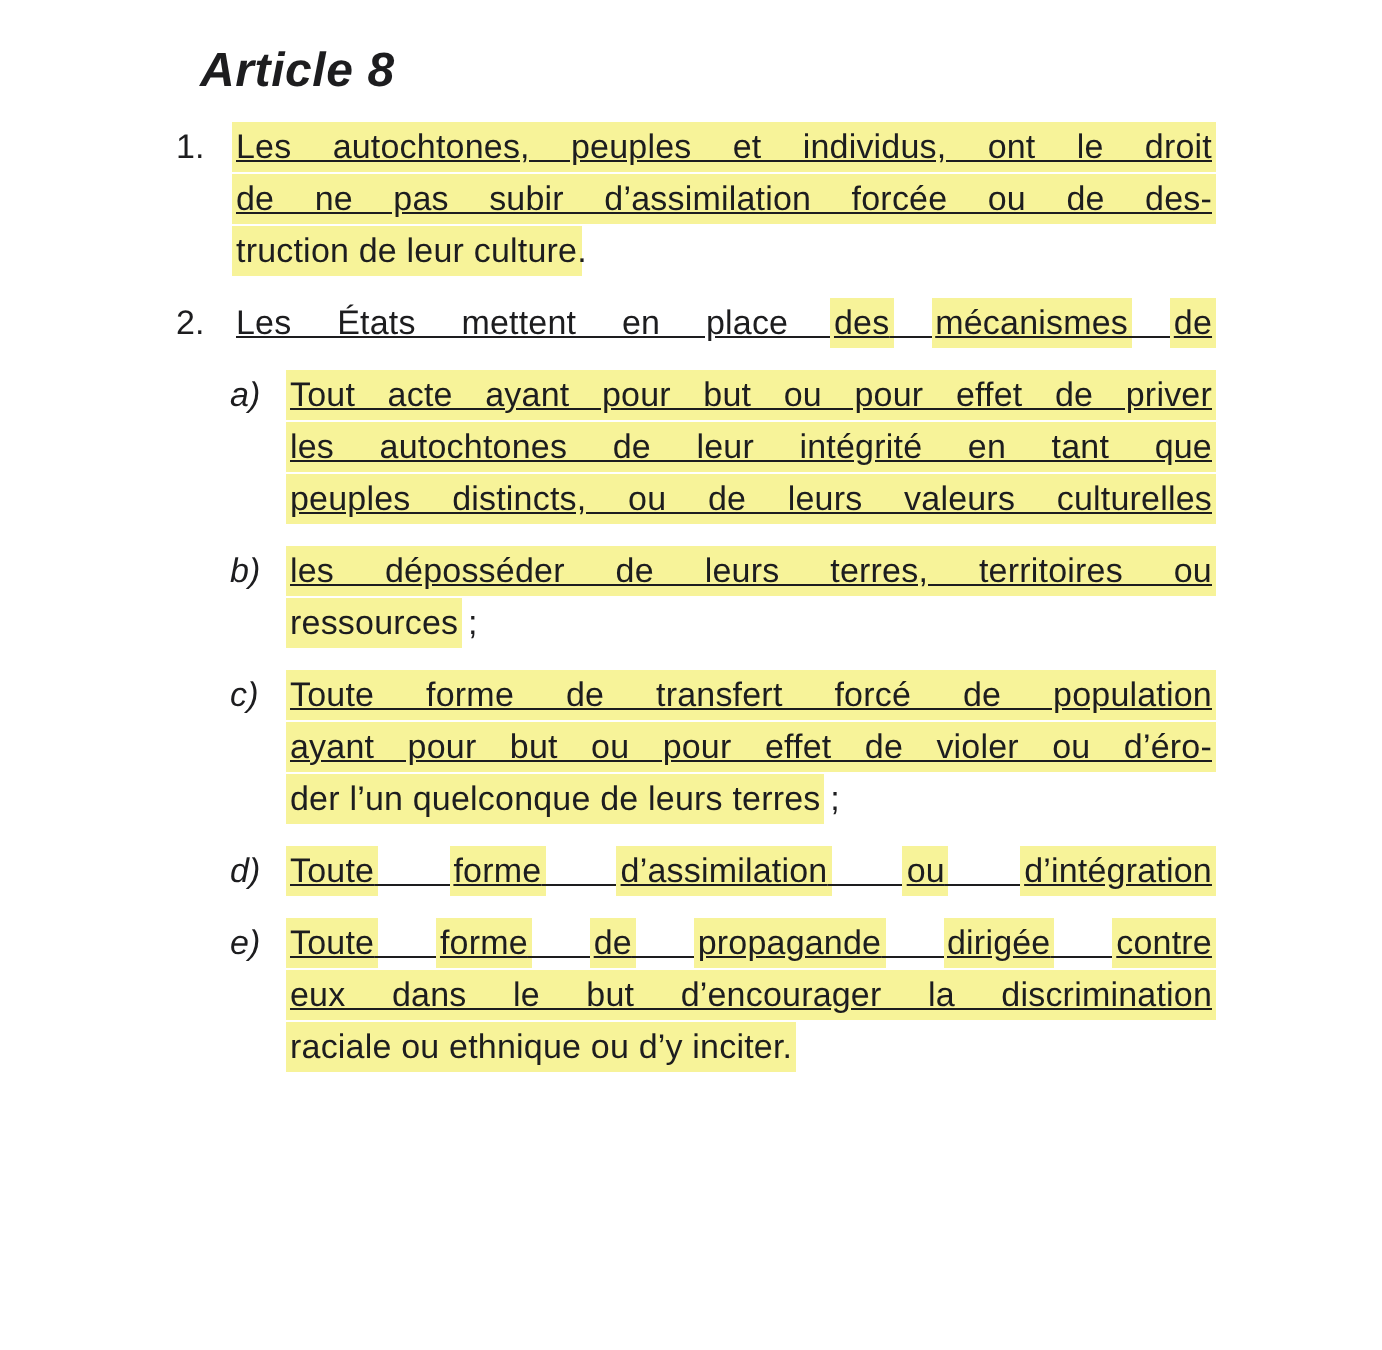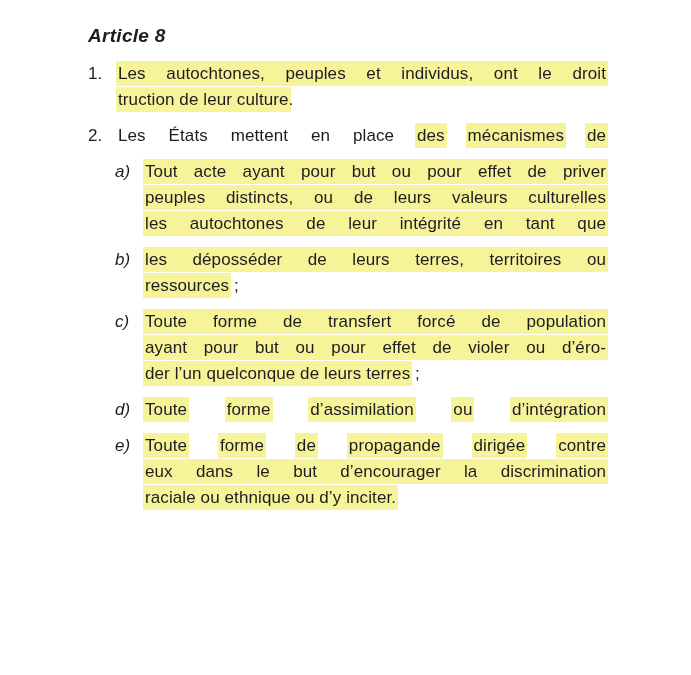--- a/index.html
+++ b/index.html
@@ -18,79 +18,81 @@
     overflow: hidden;
     position: relative;
   }
   .doc {
     position: absolute;
     left: 88px;
     top: 24px;
     width: 518px;
   }
   .title {
-    font-size: 19px;
+    font-size: 24px;
     font-weight: bold;
     font-style: italic;
     letter-spacing: 0.3px;
     line-height: 24px;
-    margin: 0 0 13px 0;
+    margin: 0 0 13px 12px;
   }
   .item {
     display: flex;
     font-size: 17px;
     line-height: 26px;
     letter-spacing: 0.1px;
     margin-bottom: 10px;
   }
   .item.sub { margin-left: 27px; }
   .marker {
     flex: 0 0 30px;
     width: 30px;
   }
   .marker.it { font-style: italic; }
   .lines { flex: 1 1 auto; min-width: 0; }
   .line { white-space: normal; }
   .line.just {
     text-align: justify;
     text-align-last: justify;
+    text-decoration: underline;
   }
   mark {
     background: var(--hl);
     color: inherit;
     padding: 3px 2px;
     margin: 0 -2px;
     border-radius: 0;
   }
 </style>
 </head>
 <body>
 
 <div class="doc">
   <h1 class="title">Article 8</h1>
   <div>
       <div class="item">
         <div class="marker">1.</div>
         <div class="lines">
           <div class="line just"><mark>Les autochtones, peuples et individus, ont le droit</mark></div>
+          <div class="line just"><mark>de ne pas subir d’assimilation forcée ou de des-</mark></div>
           <div class="line"><mark>truction de leur culture</mark>.</div>
         </div>
       </div>
       <div class="item">
         <div class="marker">2.</div>
         <div class="lines">
           <div class="line just">Les États mettent en place <mark>des</mark> <mark>mécanismes</mark> <mark>de</mark></div>
         </div>
       </div>
       <div class="item sub">
         <div class="marker it">a)</div>
         <div class="lines">
           <div class="line just"><mark>Tout acte ayant pour but ou pour effet de priver</mark></div>
+          <div class="line just"><mark>les autochtones de leur intégrité en tant que</mark></div>
           <div class="line just"><mark>peuples distincts, ou de leurs valeurs culturelles</mark></div>
-          <div class="line just"><mark>les autochtones de leur intégrité en tant que</mark></div>
         </div>
       </div>
       <div class="item sub">
         <div class="marker it">b)</div>
         <div class="lines">
           <div class="line just"><mark>les déposséder de leurs terres, territoires ou</mark></div>
           <div class="line"><mark>ressources</mark>&nbsp;;</div>
         </div>
       </div>
       <div class="item sub">

